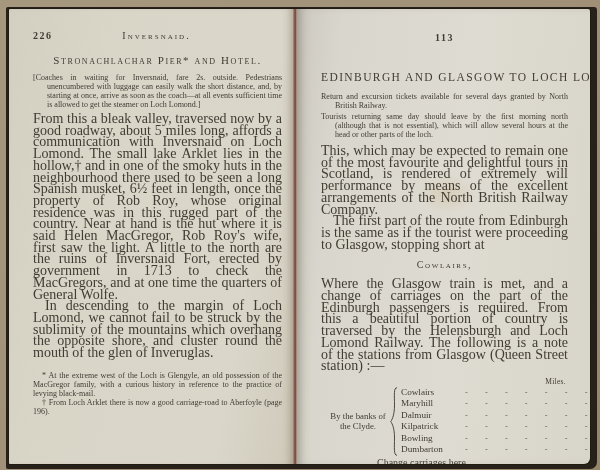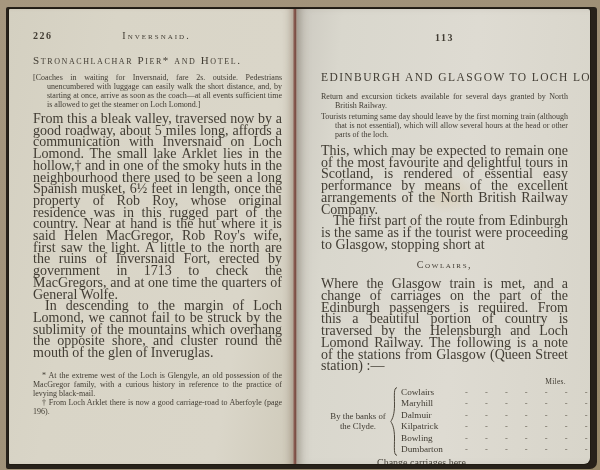--- a/index.html
+++ b/index.html
@@ -53,20 +53,21 @@
     font-size:10px; letter-spacing:1.2px; height:13px;
   }
   .pg-num{font-weight:bold; letter-spacing:1.5px;}
   .run-head{
     position:absolute; left:0; right:2px; text-align:center;
     font-variant:small-caps; letter-spacing:2px;
   }
   .pg-head.centered{justify-content:center;}
 
   .sec-heading{
+    text-align:center;
     font-variant:small-caps;
     font-size:11px; letter-spacing:1.6px;
     margin-top:11px; margin-bottom:7px;
     white-space:nowrap;
   }
   .chap-title{
     text-align:center;
     font-size:11.5px; letter-spacing:1.4px;
     margin-top:26px; margin-bottom:9px;
     white-space:nowrap;
@@ -156,23 +157,23 @@
   <div class="page right">
     <div class="stain"></div>
     <div class="content">
       <div class="pg-head centered">
         <span class="pg-num">113</span>
       </div>
 
       <div class="chap-title">EDINBURGH AND GLASGOW TO LOCH LOMOND.</div>
 
       <div class="smalltext hang">Return and excursion tickets available for several days granted by North British Railway.</div>
-      <div class="smalltext hang mt2">Tourists returning same day should leave by the first morning train (although that is not essential), which will allow several hours at the head or other parts of the loch.</div>
-
-      <div class="bodytext mt6">This, which may be expected to remain one of the most favourite and delightful tours in Scotland, is rendered of essential easy performance by means of the excellent arrangements of the North British Railway Company.</div>
+      <div class="smalltext hang mt2">Tourists returning same day should leave by the first morning north (although that is not essential), which will allow several hours at the head or other parts of the loch.</div>
+
+      <div class="bodytext mt6">This, which may be expected to remain one of the most favourite and delightful tours in Scotland, is rendered of extremely will performance by means of the excellent arrangements of the North British Railway Company.</div>
       <div class="bodytext indent">The first part of the route from Edinburgh is the same as if the tourist were proceeding to Glasgow, stopping short at</div>
 
       <div class="station-head">Cowlairs,</div>
 
       <div class="bodytext">Where the Glasgow train is met, and a change of carriages on the part of the Edinburgh passengers is required.  From this a beautiful portion of country is traversed by the Helensburgh and Loch Lomond Railway.  The following is a note of the stations from Glasgow (Queen Street station) :—</div>
 
       <div class="tbl" id="stations-table">
         <div class="miles-h">Miles.</div>
 
       <div class="grp">

